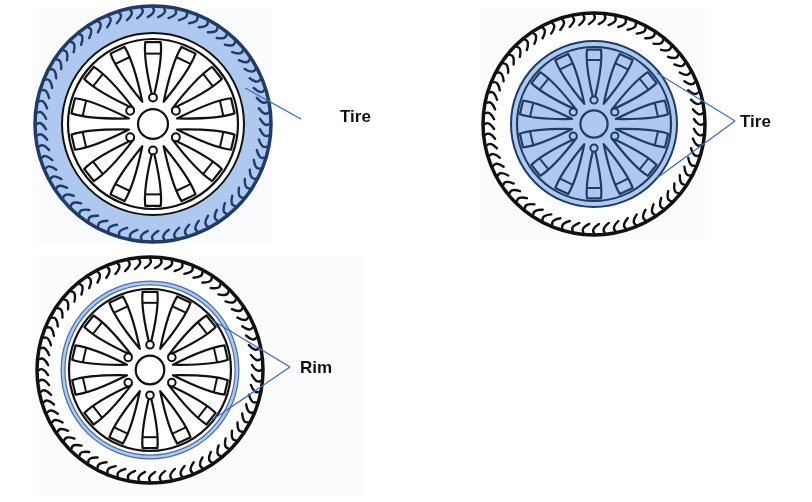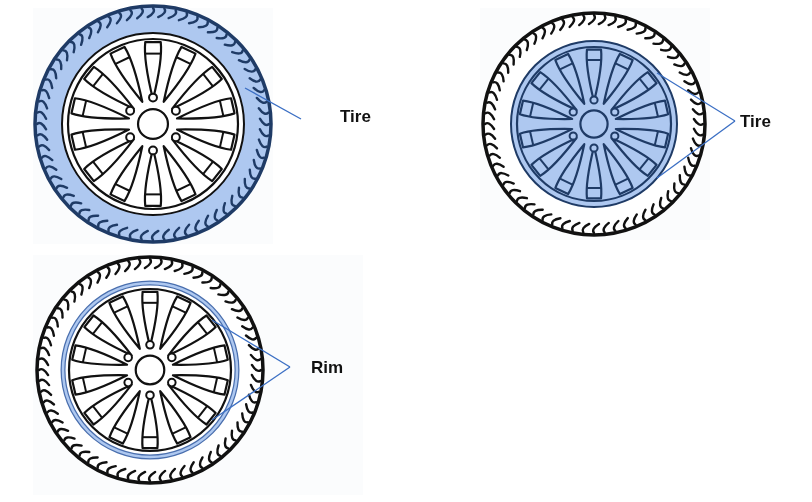--- a/index.html
+++ b/index.html
@@ -331,13 +331,13 @@
       <circle cx="150" cy="395.2" r="3.78" fill="#ffffff" stroke="#111111" stroke-width="2"></circle>
       <circle cx="128.17615982463215" cy="382.6" r="3.78" fill="#ffffff" stroke="#111111" stroke-width="2"></circle>
       <circle cx="128.17615982463215" cy="357.4" r="3.78" fill="#ffffff" stroke="#111111" stroke-width="2"></circle>
     </g>
     <line x1="212" y1="320" x2="290" y2="367" stroke="#3b6fc4" stroke-width="1.3"></line>
     <line x1="212" y1="420" x2="290" y2="367" stroke="#3b6fc4" stroke-width="1.3"></line>
   </svg>
 
 <div class="label" style="left:305px;top:108px;margin-left:35px;">Tire</div>
 <div class="label" style="left:740px;top:113px;">Tire</div>
-<div class="label" style="left:311px;top:359px;">Rim</div>
+<div class="label" style="left:300px;top:359px;">Rim</div>
 
 </body></html>

